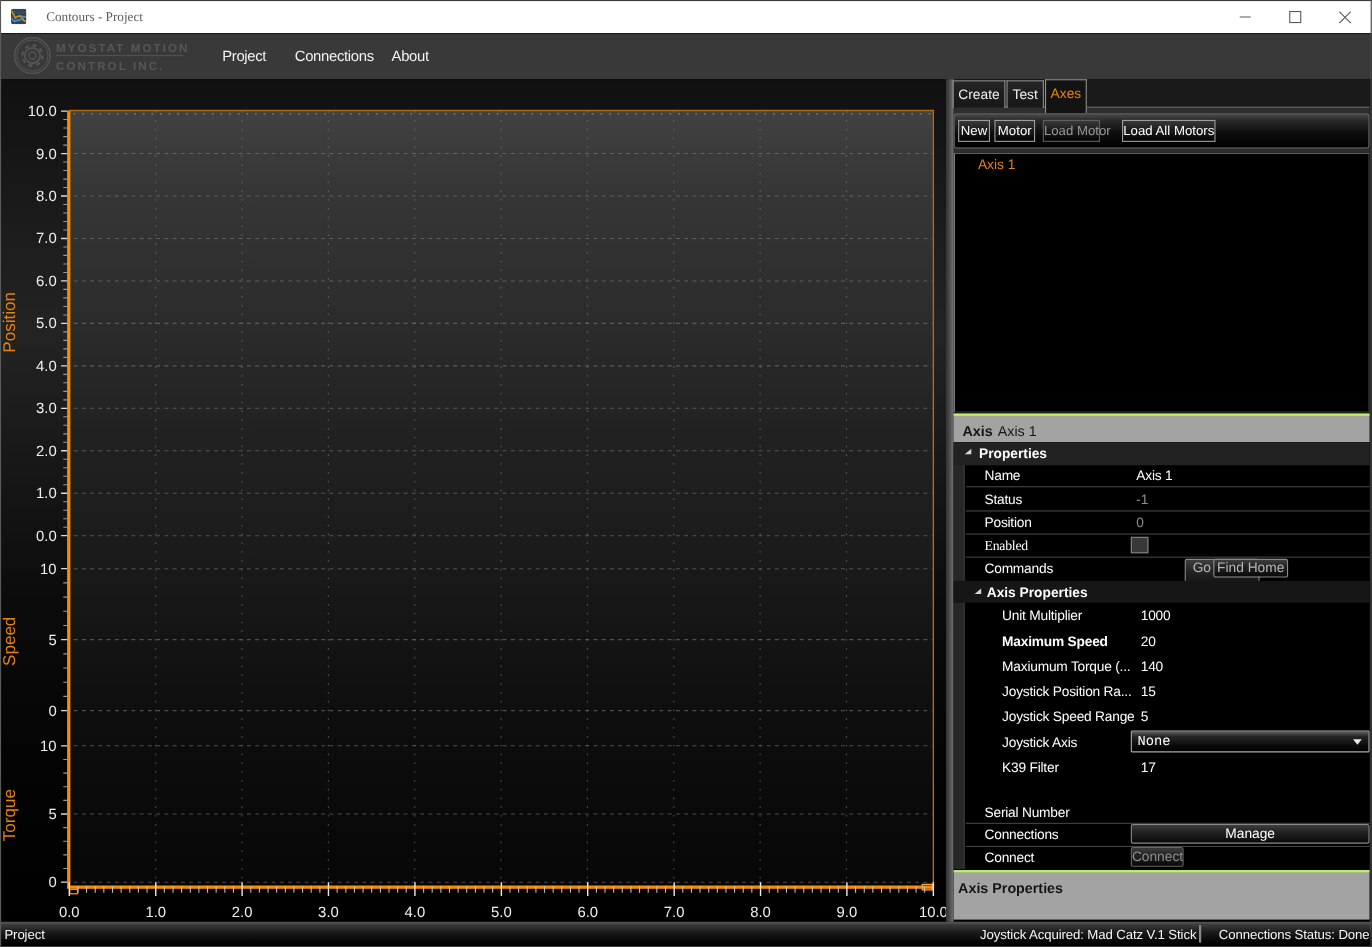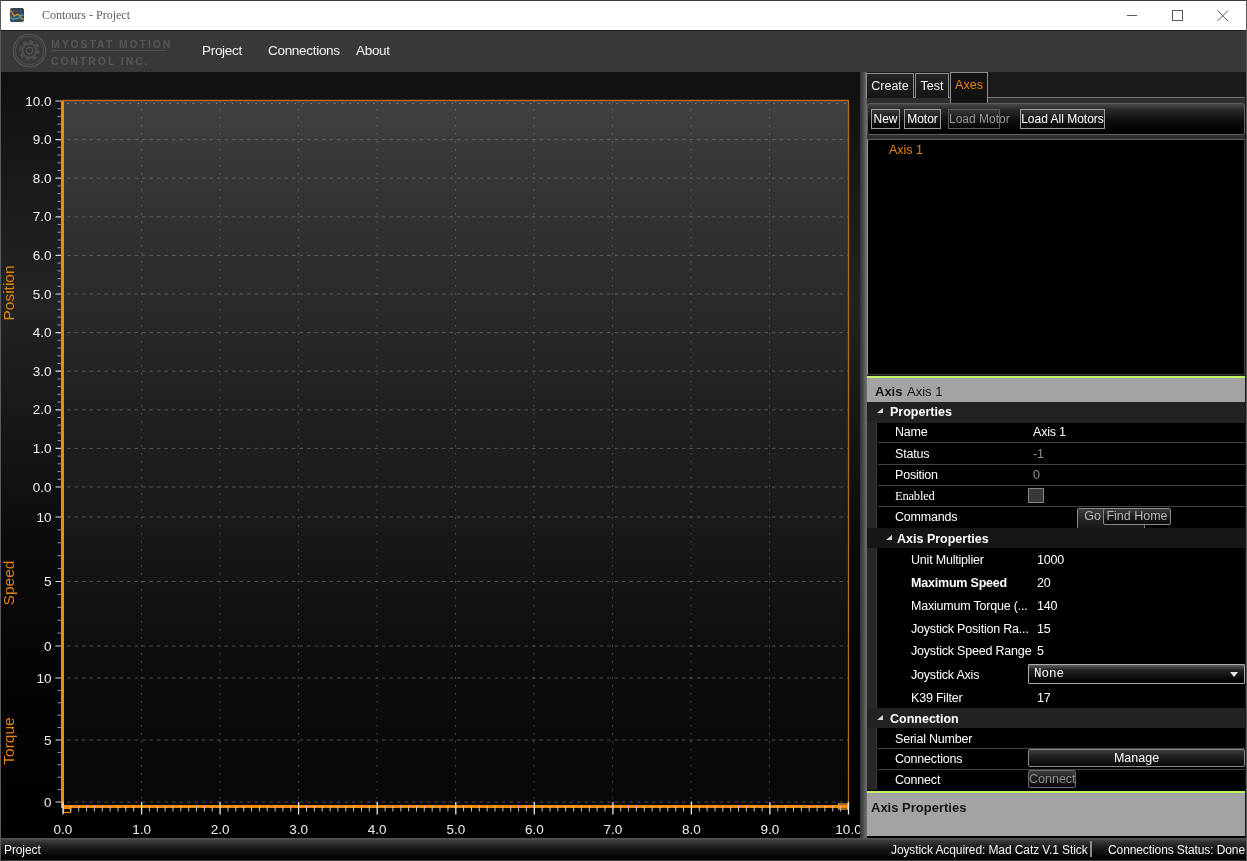--- a/index.html
+++ b/index.html
@@ -238,24 +238,20 @@
     <div class="abs row" style="left:44px;top:242px;">Joystick Speed Range</div>
     <div class="abs row" style="left:170px;top:242px;">5</div>
     <div class="abs row" style="left:44px;top:266px;">Joystick Axis</div>
     <div class="abs" style="left:161px;top:262px;width:217px;height:20px;box-sizing:border-box;border:1px solid #aaa;border-radius:1px;background:linear-gradient(180deg,#5f5f5f 0%,#262626 25%,#0a0a0a 72%,#000 100%);font-family:Liberation Mono, monospace;">
       <div class="abs" style="left:5px;top:2px;font-size:12.5px;color:#fff;">None</div>
       <div class="abs" style="right:6px;top:7px;width:0;height:0;border-left:4.5px solid transparent;border-right:4.5px solid transparent;border-top:5px solid #e8e8e8;"></div>
     </div>
     <div class="abs row" style="left:44px;top:289px;">K39 Filter</div>
     <div class="abs row" style="left:170px;top:289px;">17</div>
 
-    <div class="abs cat" style="left:0;top:306px;width:378px;height:20px;background:#222;">
-      <div class="abs tri" style="left:10px;top:7px;"></div>
-      <div class="abs" style="left:23px;top:4px;">Connection</div>
-    </div>
     <div class="abs row" style="left:28px;top:330px;">Serial Number</div>
     <div class="abs sep" style="top:345.5px;"></div>
     <div class="abs row" style="left:28px;top:350px;">Connections</div>
     <div class="abs gbtn" style="left:161px;top:347px;width:217px;height:18px;line-height:16px;color:#fff;">Manage</div>
     <div class="abs sep" style="top:366.5px;"></div>
     <div class="abs row" style="left:28px;top:371px;">Connect</div>
     <div class="abs gbtn" style="left:161px;top:368px;width:48px;height:18px;line-height:16px;border-color:#686868;color:#909090;">Connect</div>
   </div>
 
   <div class="abs orangebar" style="top:719px;height:45px;">

